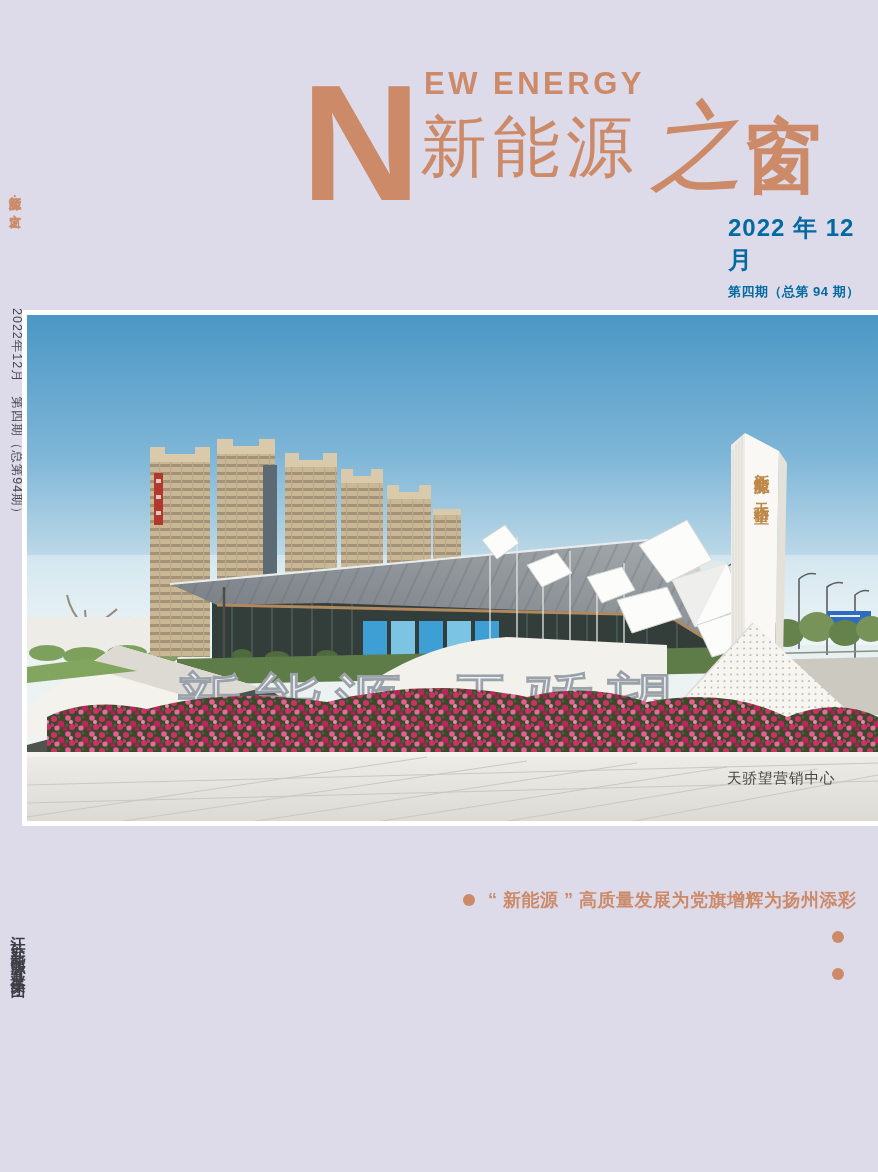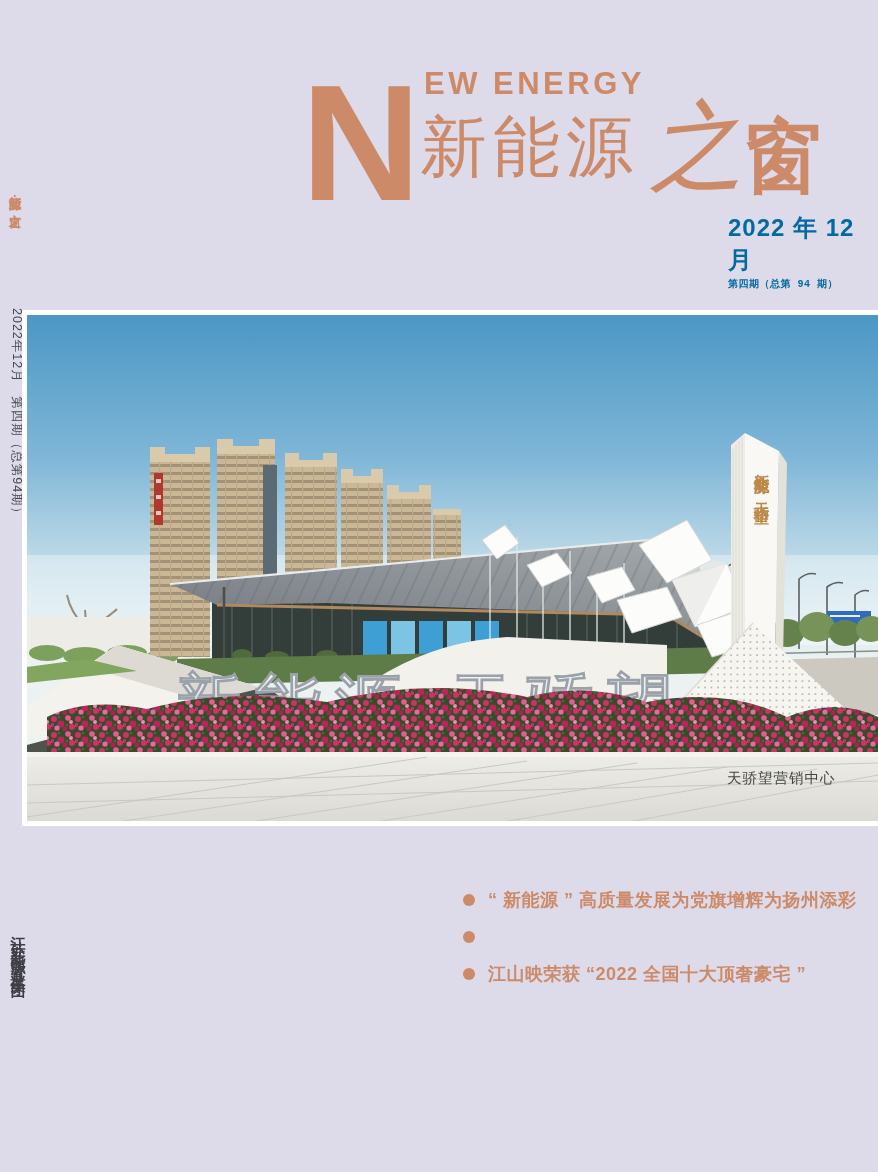--- a/index.html
+++ b/index.html
@@ -27,21 +27,21 @@
     font-size:96px; color:#CC8A69;
     font-family:"DejaVu Serif", serif; font-style:italic;
     transform:rotate(-6deg);
   }
   .logo-chuang{
     position:absolute; left:742px; top:104px;
     font-size:80px; font-weight:bold; color:#CC8A69;
   }
   .issue-block{ position:absolute; left:728px; top:212px; color:#0369a1; }
   .issue-line1{ font-size:24px; font-weight:bold; letter-spacing:1px; }
-  .issue-line2{ font-size:10px; font-weight:bold; margin-top:1px; letter-spacing:0.5px;font-family:Liberation Mono, monospace; }
+  .issue-line2{ font-size:13px; font-weight:bold; margin-top:7px; letter-spacing:0.5px; }
   
   .v-upright{ writing-mode:vertical-rl; text-orientation:upright; }
   .spine-title{
     position:absolute; left:6px; top:186px;
     color:#CC8A69; font-size:12.5px; font-weight:bold; letter-spacing:1px;
   }
   .spine-issue{
     position:absolute; left:25px; top:308px;
     color:#46464E; font-size:12.5px; letter-spacing:1px; white-space:nowrap;
     transform:rotate(90deg); transform-origin:0 0;
@@ -51,21 +51,21 @@
     color:#3E3E46; font-size:15px; font-weight:bold; letter-spacing:6px;
   }
   
   .photo-frame{
     position:absolute; left:22px; top:310px; width:856px; height:516px;
     background:#ffffff; box-sizing:border-box; padding:5px 0 5px 5px;
   }
   .photo-frame svg{ display:block; }
   
   .headlines{ position:absolute; left:463px; top:881px; }
-  .headline-item{ display:flex; align-items:center; height:37px; }
+  .headline-item{ display:flex; align-items:center; height:37px;justify-content:flex-end; }
   .headline-bullet{
     width:12px; height:12px; border-radius:50%; background:#CC8A69;
     margin-right:13px; flex:0 0 auto;
   }
   .headline-label{
     color:#CC8A69; font-size:18px; font-weight:bold; letter-spacing:0.5px;
     white-space:nowrap;
   }
 </style>
 </head>
@@ -344,17 +344,16 @@
   <div class="headlines">
     <div class="headline-item">
       <span class="headline-bullet"></span>
       <span class="headline-label">“ 新能源 ” 高质量发展为党旗增辉为扬州添彩</span>
     </div>
     <div class="headline-item">
       <span class="headline-bullet"></span>
     </div>
     <div class="headline-item">
       <span class="headline-bullet"></span>
-      <span class="headline-label">江山映荣获 “2022 全国十大顶奢豪宅 ”</span>
     </div>
   </div>
 
 </div>
 
 </body></html>

